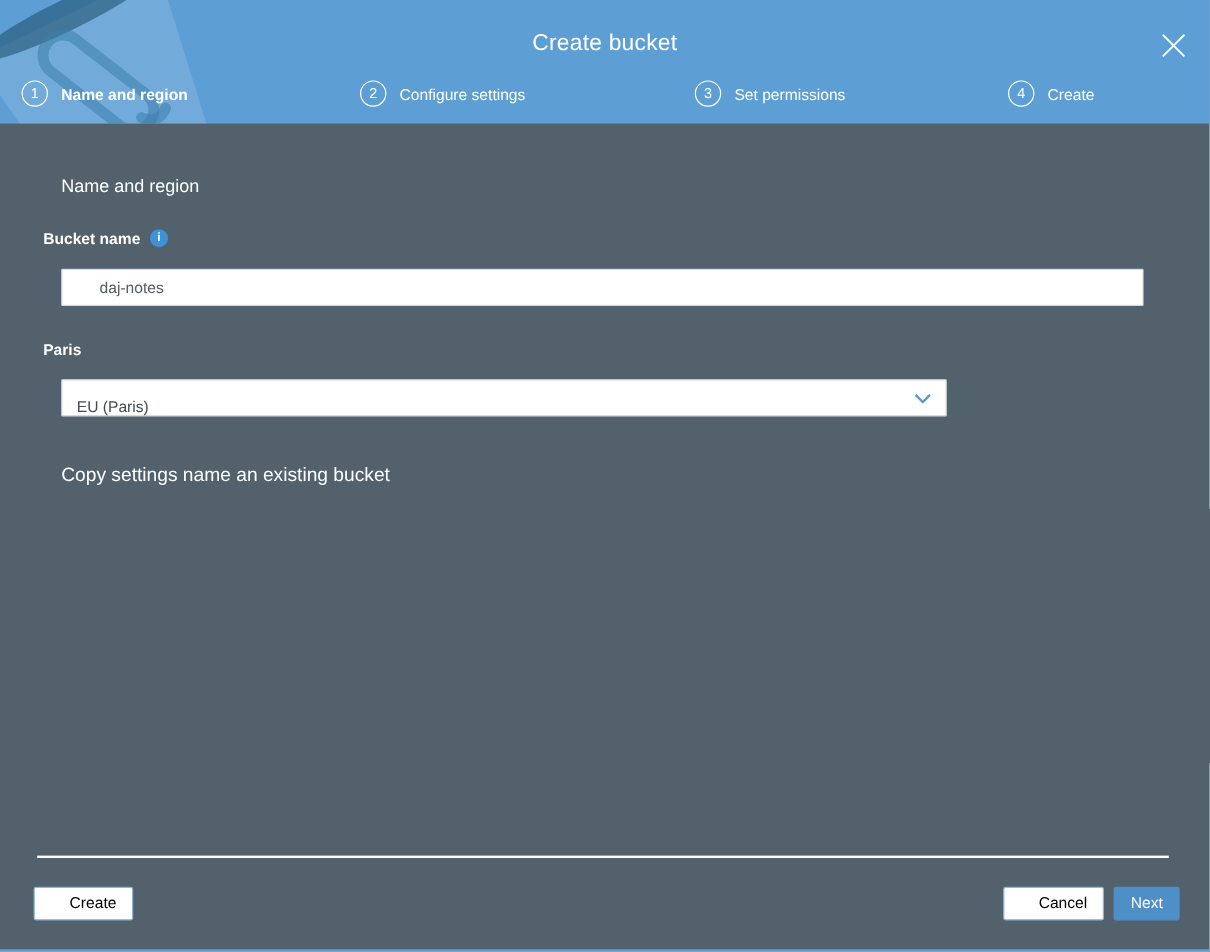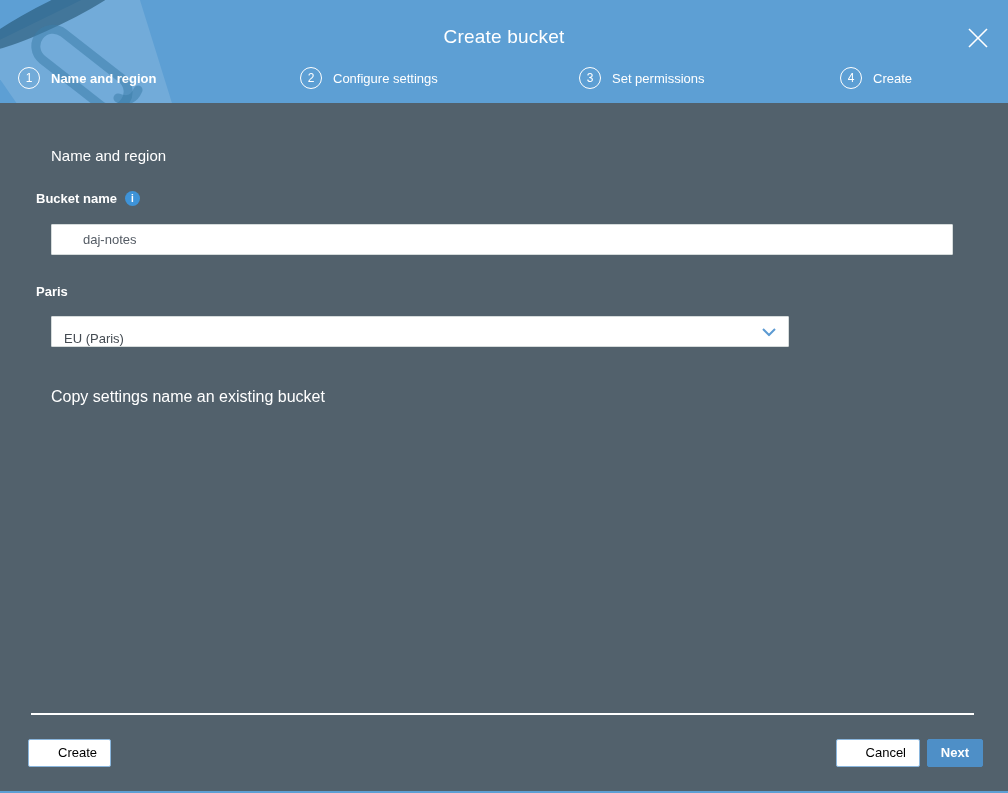--- a/index.html
+++ b/index.html
@@ -88,21 +88,21 @@
   }
   .btn {
     position:absolute; top:739px; height:28px; padding:0 13px;
     font-family:"Liberation Sans", sans-serif; font-size:13px;
     border-radius:2px; cursor:pointer; line-height:26px;
   }
   .btn-secondary {
     background:#ffffff; color:#000000; border:1px solid #8ab6dd;padding-left:29px;
   }
   .btn-primary {
-    background:#4e8fc7; color:#ffffff; border:1px solid #4e8fc7; font-weight:bold;
+    background:#4e8fc7; color:#ffffff; border:1px solid #4e8fc7; font-weight:normal;
   }
   .btn-create { left:28px; }
   .btn-cancel { right:88px; }
   .btn-next   { right:25px; }
 
   .bottom-strip {
     position:absolute; bottom:0; left:0; width:100%; height:2px;
     background:#5d9fd4;
   }
 </style>

